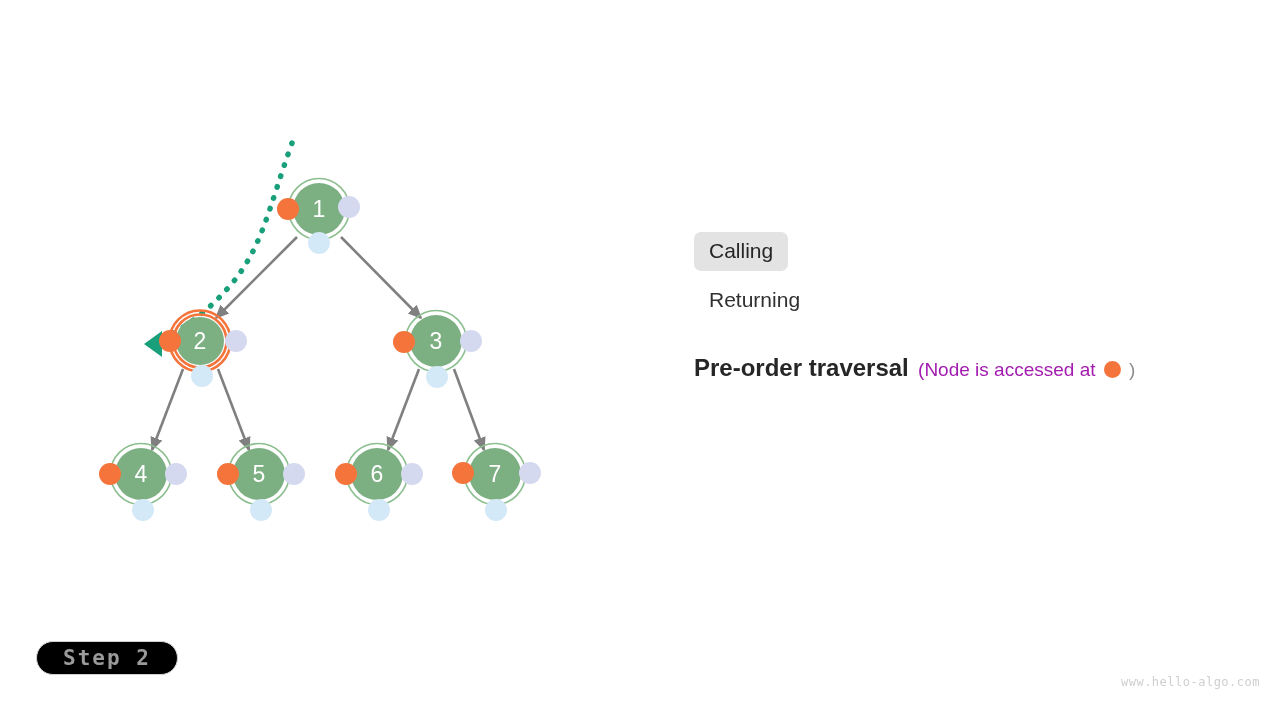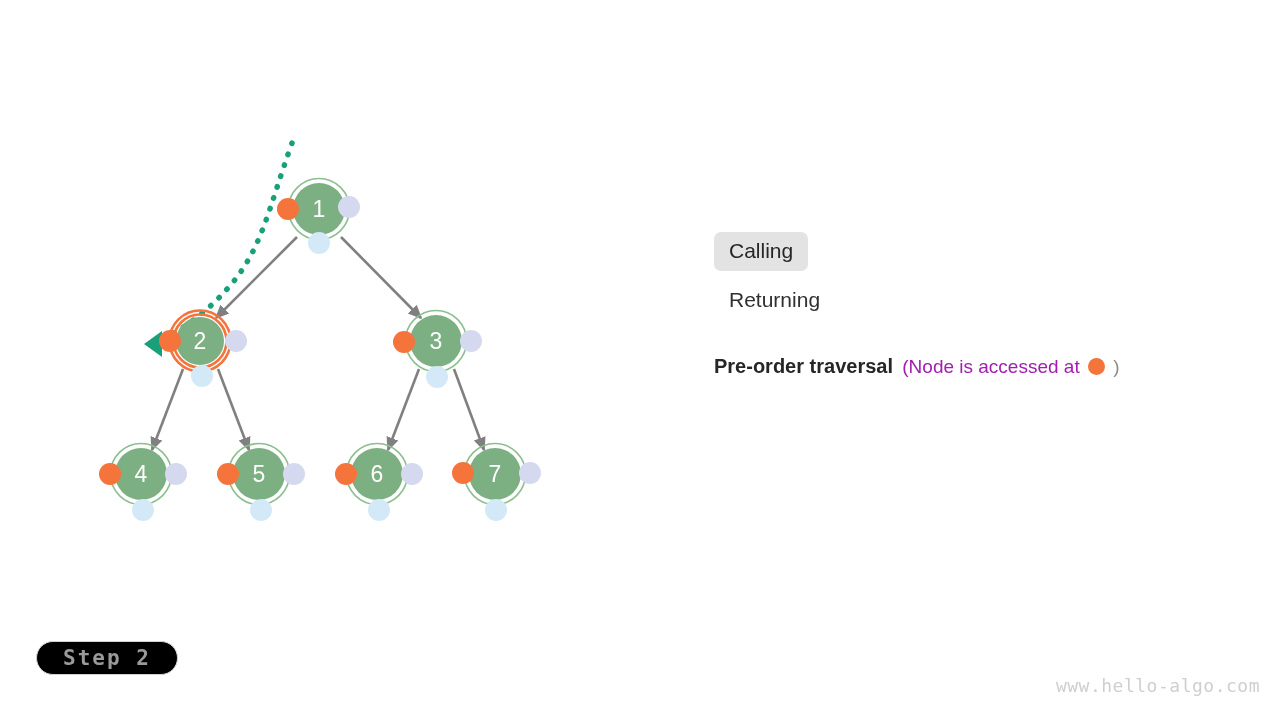--- a/index.html
+++ b/index.html
@@ -21,21 +21,21 @@
     position: absolute;
     left: 0;
     top: 0;
     width: 660px;
     height: 600px;
   }
 
   
   #info-panel {
     position: absolute;
-    left: 714px;
+    left: 694px;
     top: 232px;
     width: 540px;
   }
 
   .state-row {
     font-size: 21px;
     color: #303030;
     line-height: 1;
     margin-bottom: 0;
   }
@@ -58,21 +58,21 @@
     margin-top: 36px;
   }
   .traversal-header {
     font-size: 19px;
     line-height: 1;
     white-space: nowrap;
   }
   .traversal-title {
     font-weight: bold;
     color: #262626;
-    font-size: 20px;
+    font-size: 24px;
   }
   .traversal-note {
     color: #a21caf;
     font-size: 19px;
     margin-left: 4px;
   }
   .inline-dot {
     display: inline-block;
     width: 17px;
     height: 17px;
@@ -112,21 +112,21 @@
     color: #9a9a9a;
     letter-spacing: 2px;
   }
 
   
   #watermark {
     position: absolute;
     right: 20px;
     top: 675px;
     font-family: "DejaVu Sans Mono", "Liberation Mono", monospace;
-    font-size: 18px;
+    font-size: 12px;
     color: #cfcfcf;
     letter-spacing: 0.5px;
   }
 
   .node-label {
     font-family: "Liberation Sans", sans-serif;
     font-size: 23px;
     fill: #ffffff;
   }
 </style>

